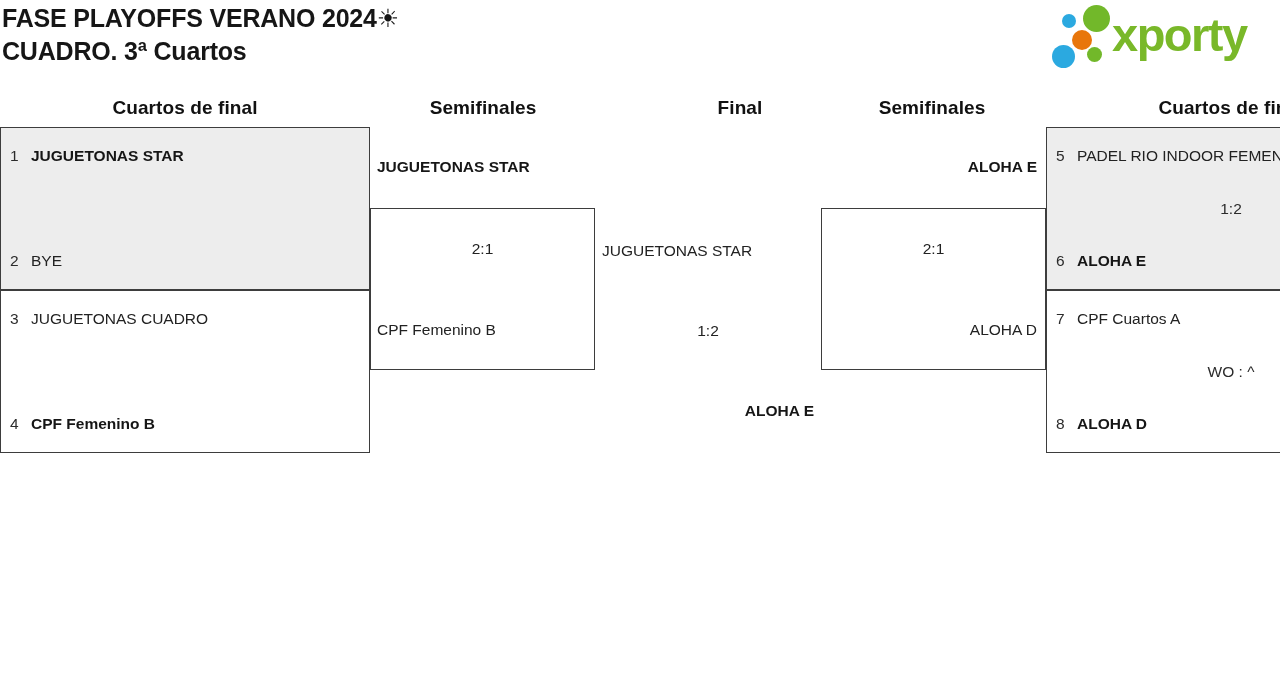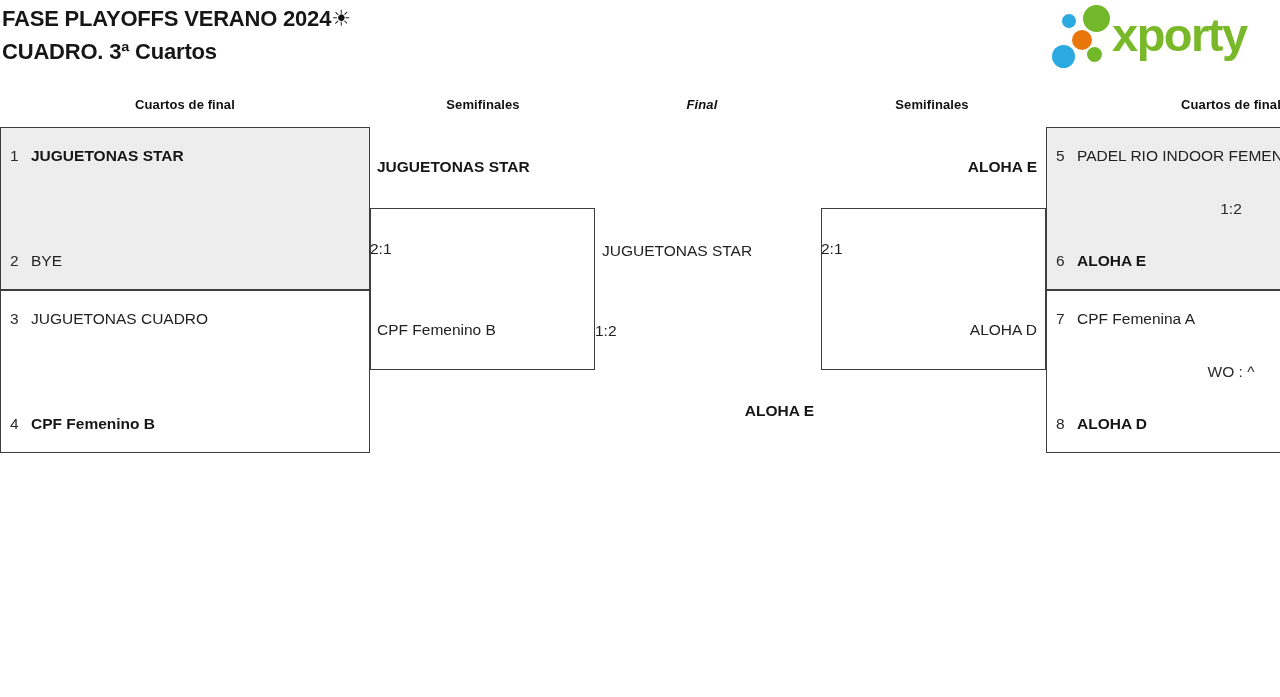--- a/index.html
+++ b/index.html
@@ -4,41 +4,41 @@
 <style>
   * { margin:0; padding:0; box-sizing:border-box; }
   html,body { background:#ffffff; }
   .page {
     position:relative; width:1280px; height:697px; overflow:hidden;
     background:#ffffff; color:#1f1f1f;
     font-family:"Liberation Sans","DejaVu Sans",sans-serif;
   }
   
   .title-block { position:absolute; left:2px; top:2px; }
-  .title-line { font-size:22px; font-weight:700; line-height:33px; letter-spacing:-0.2px; color:#161616; white-space:nowrap; }
+  .title-line { font-size:25px; font-weight:700; line-height:33px; letter-spacing:-0.2px; color:#161616; white-space:nowrap; }
   
   .logo { position:absolute; left:1048px; top:2px; width:232px; height:66px;text-align:center; }
   .logo .dot { position:absolute; border-radius:50%; }
   .dot-blue-small  { left:14px; top:12px; width:14px; height:14px; background:#2BA9E0; }
   .dot-green-large { left:35px; top:3px;  width:27px; height:27px; background:#72B82A; }
   .dot-orange     { left:24px; top:28px; width:20px; height:20px; background:#E8760B; }
   .dot-green-small{ left:39px; top:45px; width:15px; height:15px; background:#72B82A; }
   .dot-blue-large { left:4px;  top:43px; width:23px; height:23px; background:#2BA9E0; }
   .logo-text {
     position:absolute; left:64px; top:6px; font-size:47px; font-weight:700;
     letter-spacing:-1.5px; line-height:54px; color:#79B829;
   }
   
   .round-header {
     position:absolute; top:97px; width:300px; text-align:center;
-    font-size:13px; font-weight:700; letter-spacing:0.1px; color:#111; white-space:nowrap;
+    font-size:19px; font-weight:700; letter-spacing:0.1px; color:#111; white-space:nowrap;
   }
   .rh-qf-left  { left:35px; }
   .rh-sf-left  { left:333px; }
-  .rh-final    { left:552px;font-style:italic; }
+  .rh-final    { left:590px; }
   .rh-sf-right { left:782px; }
   .rh-qf-right { left:1081px; }
   
   .match {
     position:absolute; width:370px; height:163px;
     border:1px solid #3d3d3d; background:#ffffff;
   }
   .match.highlight { background:#ededed; }
   .m-qf-lt { left:0px;    top:127px; }
   .m-qf-lb { left:0px;    top:290px; }
@@ -64,21 +64,21 @@
   .mscore {
     position:absolute; left:0; width:100%; top:50%; transform:translateY(-50%);
     text-align:center; font-size:15.5px; color:#2b2b2b; white-space:nowrap;
   }
   
   .ftext {
     position:absolute; height:18px; font-size:15.5px; line-height:18px;
     white-space:nowrap; color:#222;
   }
   .ftext.winner { font-weight:700; color:#161616; }
-  .ftext.center { }
+  .ftext.center { text-align:center; }
   .ftext.right { text-align:right; }
   .sf-l-a { left:377px; top:158px; }
   .sf-l-s { left:370px; width:225px; top:240px; }
   .sf-l-b { left:377px; top:321px; }
   .sf-r-a { left:830px; width:207px; top:158px; }
   .sf-r-s { left:821px; width:225px; top:240px; }
   .sf-r-b { left:830px; width:207px; top:321px; }
   .fin-a  { left:602px; top:242px; }
   .fin-s  { left:595px; width:226px; top:322px; }
   .fin-b  { left:595px; width:219px; top:402px; }
@@ -139,21 +139,21 @@
     <div class="mscore">1:2</div>
     <div class="team-row bottom">
       <span class="seed">6</span>
       <span class="tname winner">ALOHA E</span>
     </div>
   </div>
 
   <div class="match m-qf-rb">
     <div class="team-row top">
       <span class="seed">7</span>
-      <span class="tname">CPF Femenina A</span>
+      <span class="tname">CPF Cuartos A</span>
     </div>
     <div class="mscore">WO : ^</div>
     <div class="team-row bottom">
       <span class="seed">8</span>
       <span class="tname winner">ALOHA D</span>
     </div>
   </div>
 
   <div class="sf-box m-sf-l"></div>
   <div class="sf-box m-sf-r"></div>

